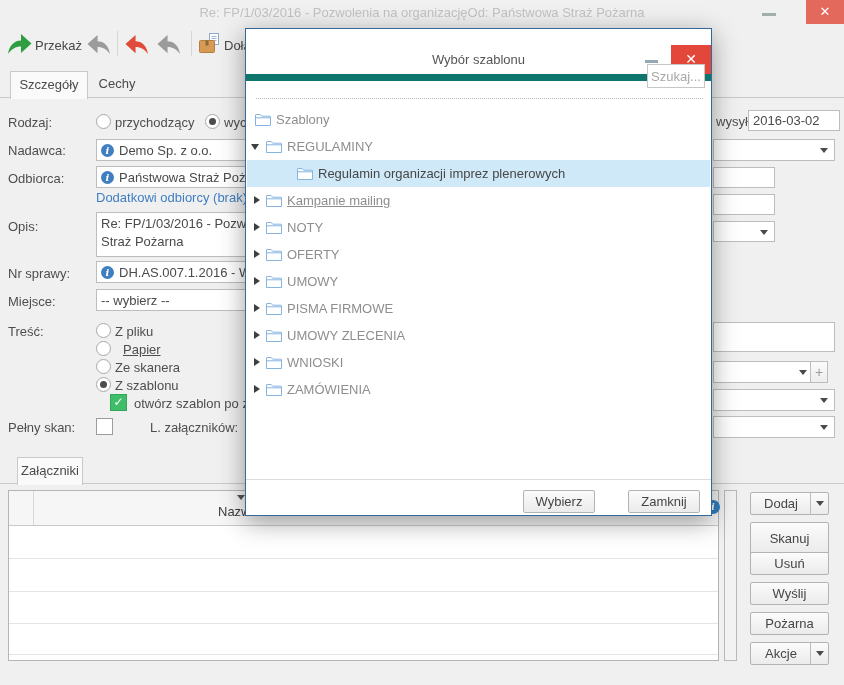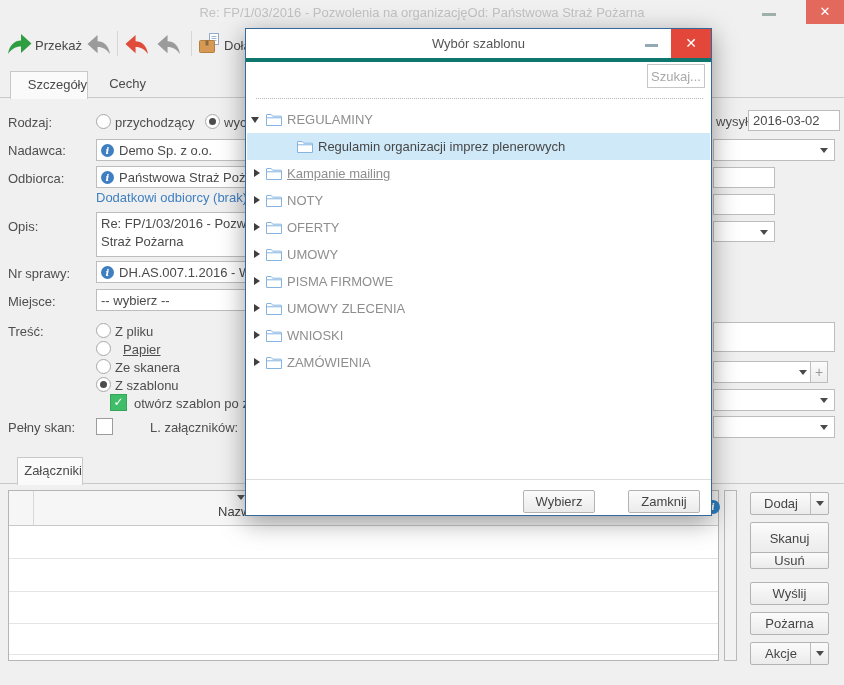--- a/index.html
+++ b/index.html
@@ -8,21 +8,21 @@
   
   .wtitle{position:absolute;top:5px;left:0;width:100%;text-align:center;font-size:13px;color:#c2c2c2;white-space:nowrap;}
   .wmin{position:absolute;left:762px;top:13px;width:14px;height:3px;background:#9fb0a9;}
   .wclose{position:absolute;left:806px;top:0;width:38px;height:24px;background:#e2695c;color:#fff;
           font-size:13px;line-height:24px;text-align:center;}
   
   .ticon{position:absolute;}
   .tlbl{position:absolute;font-size:13px;color:#474747;white-space:nowrap;}
   .vsep{position:absolute;top:31px;height:25px;border-left:1px solid #d6d6d6;}
   
-  .tab{position:absolute;font-size:13px;color:#4a4a4a;text-align:right;}
+  .tab{position:absolute;font-size:13px;color:#4a4a4a;text-align:center;}
   .tab.active{background:#fafafa;border:1px solid #c9c9c9;border-bottom:none;z-index:2;}
   .tabline{position:absolute;left:0;right:0;border-top:1px solid #c9c9c9;}
   
   .flabel{position:absolute;left:8px;font-size:13px;color:#4e4e4e;white-space:nowrap;}
   .rlbl{position:absolute;font-size:13px;color:#4e4e4e;white-space:nowrap;}
   .tb{position:absolute;background:#fff;border:1px solid #bdbdbd;font-size:13px;color:#4a4a4a;
       display:flex;align-items:center;gap:5px;padding:0 4px;overflow:hidden;white-space:nowrap;}
   .multiline{display:block;padding:2px 4px;line-height:18px;}
   .selbox .caret{position:absolute;right:6px;top:50%;margin-top:-2px;}
   .caret{width:0;height:0;border-left:4px solid transparent;border-right:4px solid transparent;border-top:5px solid #4a4a4a;}
@@ -49,21 +49,21 @@
          font:italic bold 10px/14px "DejaVu Serif",serif;text-align:center;}
   
   .btn{position:absolute;background:linear-gradient(#fbfbfb,#ebebeb);border:1px solid #b3b3b3;border-radius:2px;
        font-size:13px;color:#454545;display:flex;align-items:center;justify-content:center;box-sizing:border-box;}
   .btn.split{padding-right:17px;}
   .split-caret{position:absolute;right:0;top:0;bottom:0;width:17px;border-left:1px solid #bcbcbc;
                display:flex;align-items:center;justify-content:center;}
   
   .dlg{position:absolute;left:245px;top:28px;width:467px;height:488px;background:#fff;border:1px solid #33699b;
        box-shadow:0 6px 24px rgba(0,0,0,.38);z-index:10;box-sizing:border-box;}
-  .dtitlebar{position:absolute;left:0;top:0;right:0;height:29px;border-bottom:4px solid #0f766e;}
+  .dtitlebar{position:absolute;left:0;top:16px;right:0;height:29px;border-bottom:7px solid #0f766e;}
   .dtitle{position:absolute;top:7px;left:0;width:100%;text-align:center;font-size:13px;color:#555;}
   .dmin{position:absolute;left:399px;top:15px;width:13px;height:3px;background:#93a9b4;}
   .dclose{position:absolute;right:0;top:0;width:40px;height:29px;background:#e2473a;color:#fff;font-size:14px;line-height:29px;text-align:center;}
   .dsearch{position:absolute;left:401px;top:35px;width:58px;height:24px;border:1px solid #c6c6c6;background:#fff;
            font-size:13px;color:#707070;text-align:center;padding:0;font-family:inherit;box-sizing:border-box;}
   .dsearch::placeholder{color:#a8a8a8;}
   .dotted{position:absolute;left:10px;right:8px;top:69px;border-top:1px dotted #b9b9b9;}
   .tree{position:absolute;left:1px;right:1px;top:77px;}
   .trow{position:relative;height:27px;font-size:13px;color:#8e8e8e;}
   .trow.sel{background:#cfe9f8;color:#474747;}
@@ -227,21 +227,21 @@
 
   <div class="btn split" style="left:750px;top:492px;width:79px;height:23px;">
     <span>Dodaj</span>
     <span class="split-caret">
         <span class="caret"></span>
       </span>
   </div>
   <div class="btn" style="left:750px;top:522px;width:79px;height:32px;">
     <span>Skanuj</span>
   </div>
-  <div class="btn" style="left:750px;top:552px;width:79px;height:17px;">
+  <div class="btn" style="left:750px;top:552px;width:79px;height:23px;">
     <span>Usuń</span>
   </div>
   <div class="btn" style="left:750px;top:582px;width:79px;height:23px;">
     <span>Wyślij</span>
   </div>
   <div class="btn" style="left:750px;top:612px;width:79px;height:23px;">
     <span>Pożarna</span>
   </div>
   <div class="btn split" style="left:750px;top:642px;width:79px;height:23px;">
     <span>Akcje</span>
@@ -254,20 +254,29 @@
     <div class="dtitlebar">
       <div class="dtitle">Wybór szablonu</div>
       <div class="dmin"></div>
       <div class="dclose"><span>✕</span></div>
     </div>
     <input class="dsearch" placeholder="Szukaj..." style="">
     <div class="dotted"></div>
 
     <div class="tree">
       <div class="trow">
+        <span class="folder" style="left:8px;">
+          <svg width="16" height="13" viewBox="0 0 16 13">
+              <path d="M0.5 12.5 V2 Q0.5 1.5 1 1.5 H5.2 L6.7 3.2 H15 Q15.5 3.2 15.5 3.7 V12.5 Z" fill="#fff" stroke="#85b4e0"></path>
+              <line x1="0.5" y1="4.8" x2="15.5" y2="4.8" stroke="#85b4e0"></line>
+            </svg>
+        </span>
+        <span class="tl" style="left:29px;">Szablony</span>
+      </div>
+      <div class="trow">
         <span class="arr-d" style="left:4px;"></span>
         <span class="folder" style="left:19px;">
           <svg width="16" height="13" viewBox="0 0 16 13">
               <path d="M0.5 12.5 V2 Q0.5 1.5 1 1.5 H5.2 L6.7 3.2 H15 Q15.5 3.2 15.5 3.7 V12.5 Z" fill="#fff" stroke="#85b4e0"></path>
               <line x1="0.5" y1="4.8" x2="15.5" y2="4.8" stroke="#85b4e0"></line>
             </svg>
         </span>
         <span class="tl" style="left:40px;">REGULAMINY</span>
       </div>
       <div class="trow sel">

